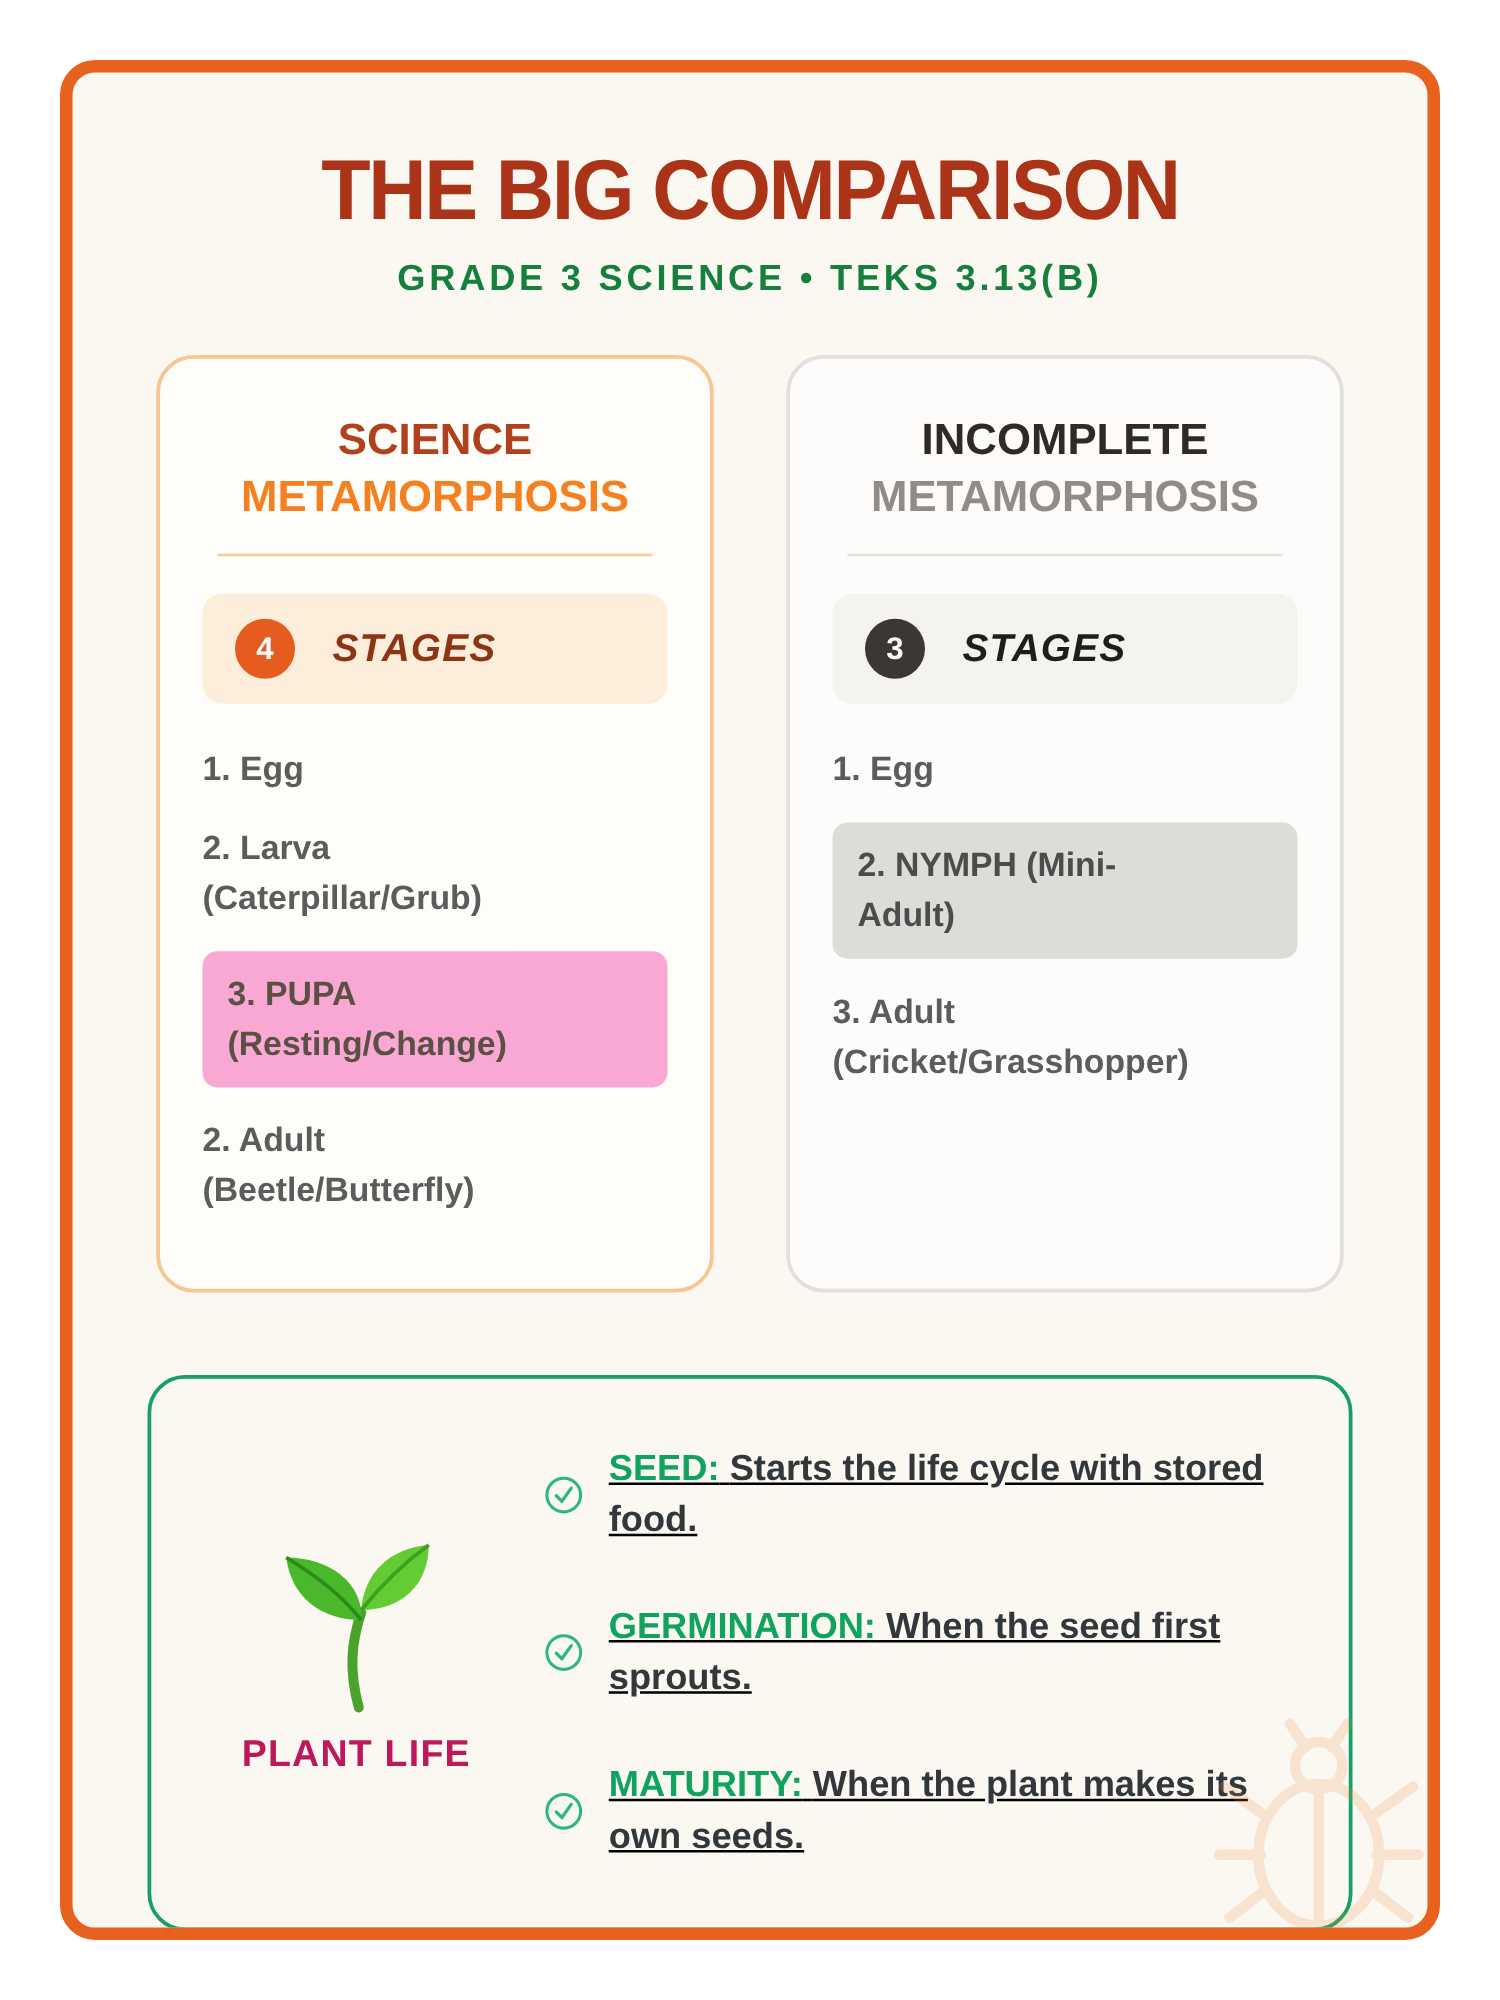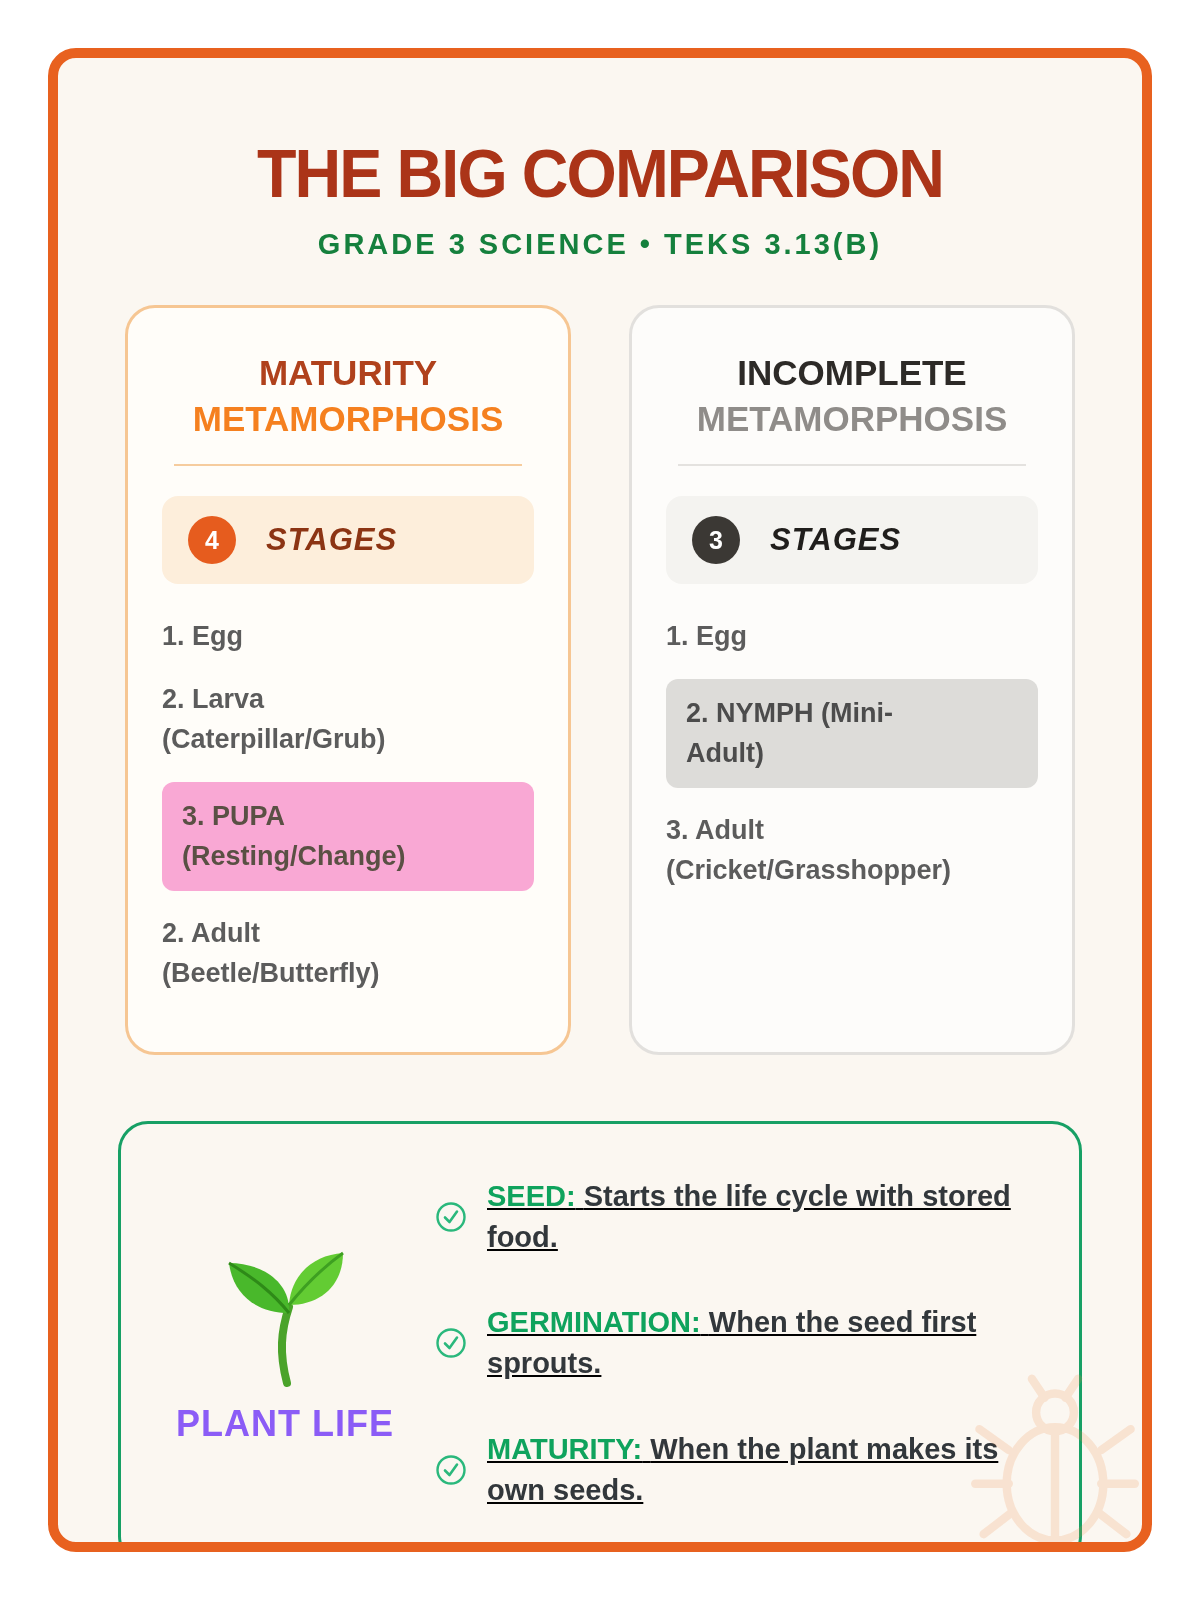--- a/index.html
+++ b/index.html
@@ -11,21 +11,21 @@
   }
   .frame {
     position:absolute; left:48px; top:48px;
     width:1104px; height:1504px;
     border:10px solid #e8611f;
     border-radius:28px;
     background:#fbf7f1;
     overflow:hidden;
   }
   
-  .header { text-align:center; padding-top:76px; }
+  .header { text-align:center; padding-top:55px; }
   .page-title {
     display:inline-block;
     font-size:68px; font-weight:800;
     letter-spacing:-2px;
     transform:scaleX(0.95);
     color:#ab3418;
   }
   .page-subtitle {
     margin-top:16px;
     font-size:29px; font-weight:700;
@@ -91,22 +91,22 @@
   }
   
   .plant-box {
     margin:66px auto 0; width:964px;
     border:3px solid #17a065; border-radius:30px;
     padding:52px 48px 52px 40px;
     display:flex; align-items:center; gap:26px;
   }
   .plant-left { width:248px; text-align:center; flex:0 0 auto; }
   .plant-label {
-    margin-top:10px; font-size:36px; font-weight:800;
-    letter-spacing:1px; color:#8b5cf6;
+    margin-top:10px; font-size:30px; font-weight:800;
+    letter-spacing:1px; color:#be185d;
   }
   .plant-list { flex:1; list-style:none; display:flex; flex-direction:column; gap:44px;text-decoration:underline; }
   .plant-item { display:flex; align-items:center; gap:20px; }
   .check-icon { flex:0 0 auto; }
   .plant-text { font-size:29px; font-weight:700; color:#32373b; line-height:1.42; }
   .plant-text .term { color:#0fa35d; }
   
   .watermark {
     position:absolute; right:-18px; bottom:-30px;
     opacity:0.18; pointer-events:none;
@@ -119,21 +119,21 @@
 
   <div class="header">
     <div class="page-title">THE BIG COMPARISON</div>
     <div class="page-subtitle">GRADE 3 SCIENCE • TEKS 3.13(B)</div>
   </div>
 
   <div class="cards">
 
     <section class="card complete">
       <h2 class="card-title">
-        <span class="t1">MATURITY</span><br>
+        <span class="t1">SCIENCE</span><br>
         <span class="t2">METAMORPHOSIS</span>
       </h2>
       <hr class="card-divider">
       <div class="stage-pill">
         <span class="stage-circle">4</span>
         <span class="stage-label">STAGES</span>
       </div>
       <ul class="stage-list">
         <li>1. Egg</li>
         <li>2. Larva

